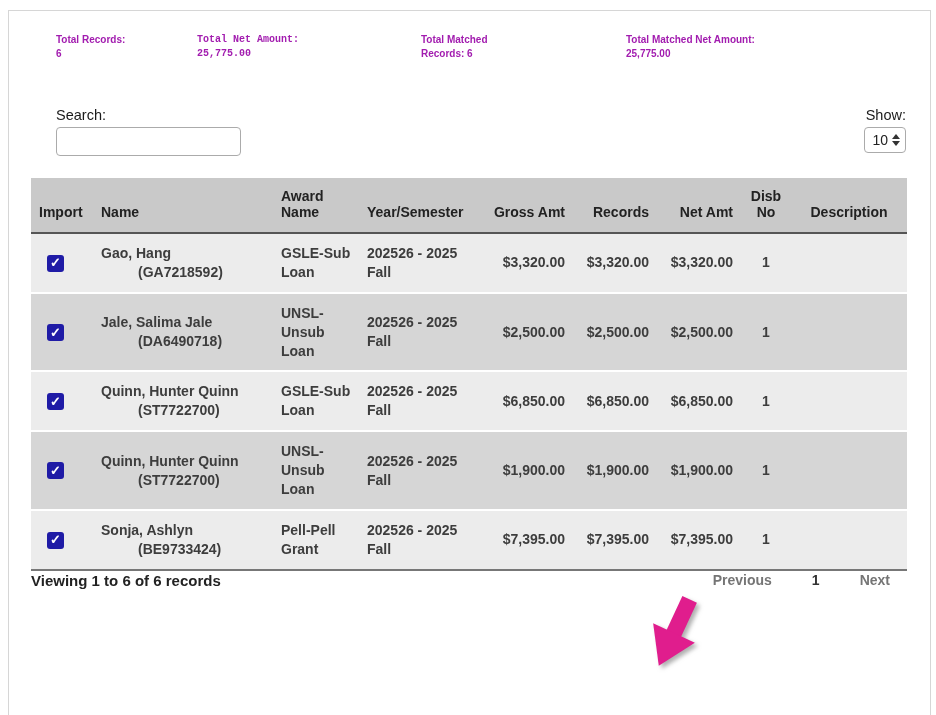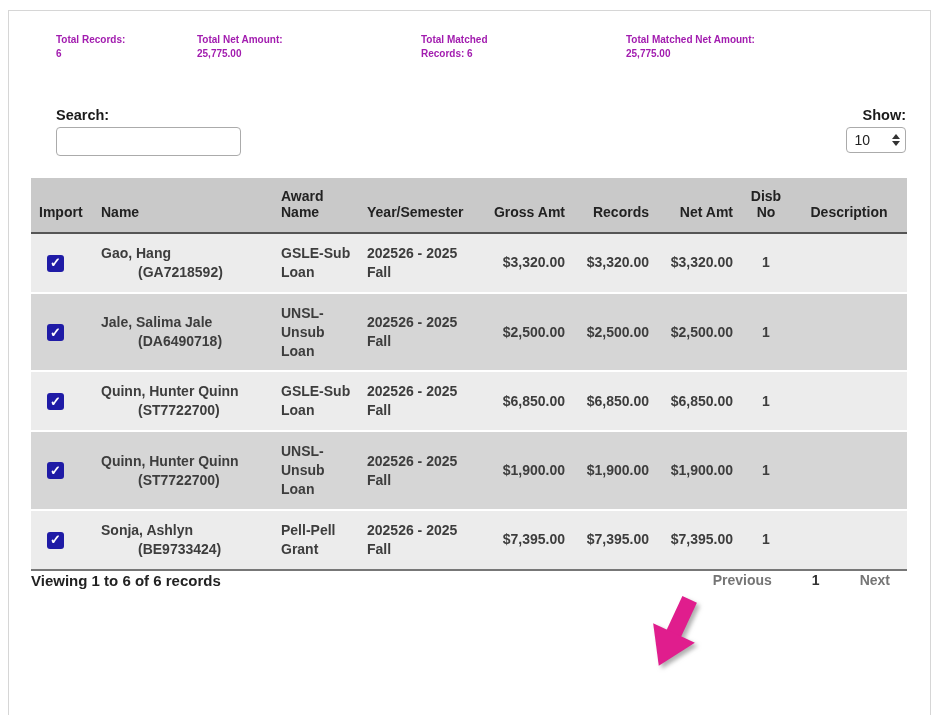--- a/index.html
+++ b/index.html
@@ -14,33 +14,33 @@
     border: 1px solid #d6d6d6;
     padding: 0 22px;
   }
   
   .summary { display: flex; padding: 22px 0 0 25px; }
   .summary-item {
     font-size: 10px; font-weight: bold; color: #a21caf; line-height: 1.4;
   }
   .summary-item .l1, .summary-item .l2 { display: block; white-space: nowrap; }
   .si-1 { width: 141px; }
-  .si-2 { width: 224px; }
+  .si-2 { width: 224px; font-family: Liberation Mono, monospace; }
   .si-3 { width: 205px; }
   .si-4 { width: 230px; }
   
   .controls { display: flex; justify-content: space-between; align-items: flex-start; margin: 46px 0 0 0; padding-left: 25px; }
-  .ctl-label { font-size: 14.5px; font-weight: bold; color: #1a1a1a; display: block; margin-bottom: 4px; }
+  .ctl-label { font-size: 14.5px; font-weight: normal; color: #1a1a1a; display: block; margin-bottom: 4px; }
   .search-input {
     width: 185px; height: 29px; border: 1px solid #ababab; border-radius: 4px;
     font-size: 14px; padding: 0 6px; background: #fff; outline: none;
   }
   .show-block { text-align: right; padding-right: 2px; }
   .show-select {
-    display: inline-flex; align-items: center; gap: 22px;
+    display: inline-flex; align-items: center; gap: 4px;
     border: 1px solid #ababab; border-radius: 4px; background: #fff;
     padding: 4px 5px 4px 7px; font-size: 14px; color: #222; cursor: pointer;
   }
   .spin { display: inline-flex; flex-direction: column; gap: 2px; }
   .spin i { width: 0; height: 0; border-left: 4px solid transparent; border-right: 4px solid transparent; display: block; }
   .spin .up  { border-bottom: 5px solid #333; }
   .spin .dn  { border-top: 5px solid #333; }
   
   table { border-collapse: collapse; table-layout: fixed; width: 876px; margin-top: 22px; }
   thead th {

